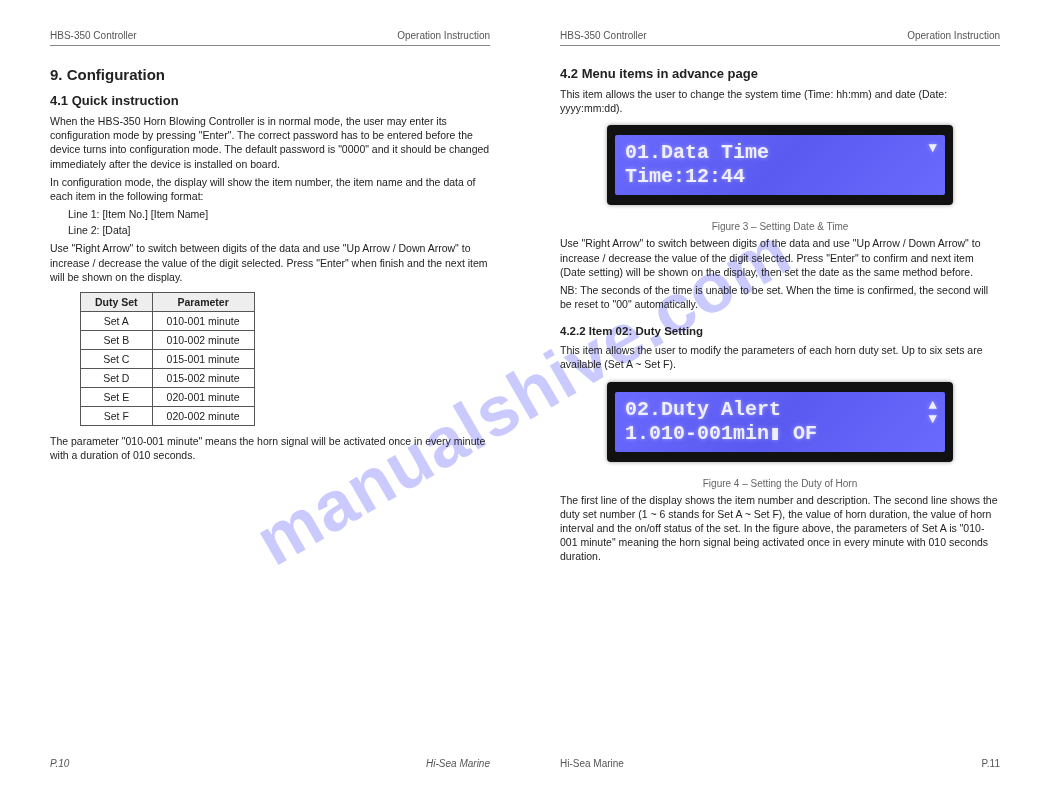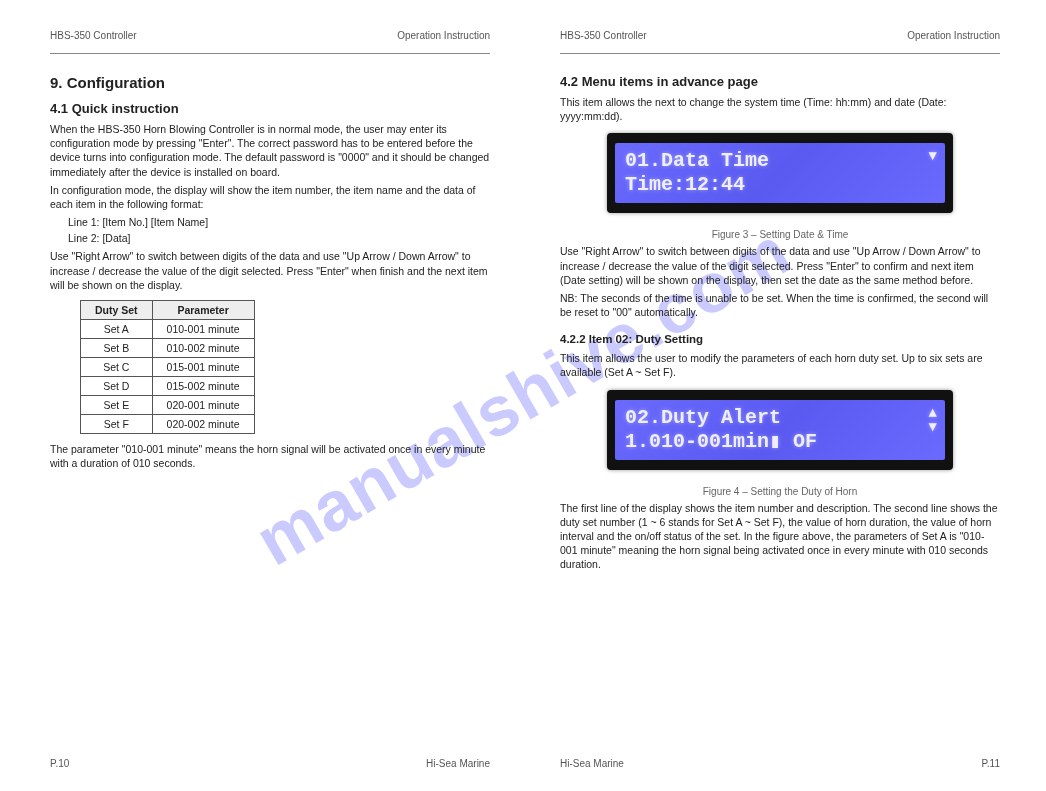--- a/index.html
+++ b/index.html
@@ -20,21 +20,21 @@
     width: 440px;
   }
   .col-left  { left: 50px; }
   .col-right { left: 560px; }
 
   .page-header {
     display: flex;
     justify-content: space-between;
     font-size: 10px;
     color: #555;
-    padding-bottom: 12px;
+    padding-bottom: 4px;
     border-bottom: 1px solid #888;
     margin-bottom: 20px;
   }
 
   .section-num {
     font-weight: bold;
     font-size: 15px;
     margin-top: 14px;
     margin-bottom: 6px;
   }
@@ -102,21 +102,21 @@
     color: #666;
     margin-top: 16px;
   }
 
   .footer-left, .footer-right {
     position: absolute;
     bottom: 22px;
     font-size: 10px;
     color: #555;
   }
-  .footer-left  { left: 50px;  width: 440px; display:flex; justify-content:space-between;}
+  .footer-left  { left: 50px;  width: 440px; display:flex; justify-content:space-between;font-style:italic;}
   .footer-right { left: 560px; width: 440px; display:flex; justify-content:space-between;}
 
   
   .watermark {
     position: absolute;
     left: 50%; top: 50%;
     transform: translate(-50%,-50%) rotate(-30deg);
     font-size: 70px;
     font-weight: bold;
     color: rgba(80,80,255,0.30);
@@ -183,21 +183,21 @@
 </div>
 
 <div class="col col-right">
   <div class="page-header">
     <span>HBS-350 Controller</span>
     <span>Operation Instruction</span>
   </div>
 
   <div class="sub-num">4.2  Menu items in advance page</div>
 
-  <div class="body-text">This item allows the next to change the system time (Time: hh:mm) and date (Date: yyyy:mm:dd).</div>
+  <div class="body-text">This item allows the user to change the system time (Time: hh:mm) and date (Date: yyyy:mm:dd).</div>
 
   <div class="lcd-frame">
     <div class="lcd-screen">
       <span class="lcd-arrow-down">▼</span>
       <div>01.Data Time</div>
       <div>Time:12:44</div>
     </div>
   </div>
   <div class="figure-caption">Figure 3 – Setting Date &amp; Time</div>
 

